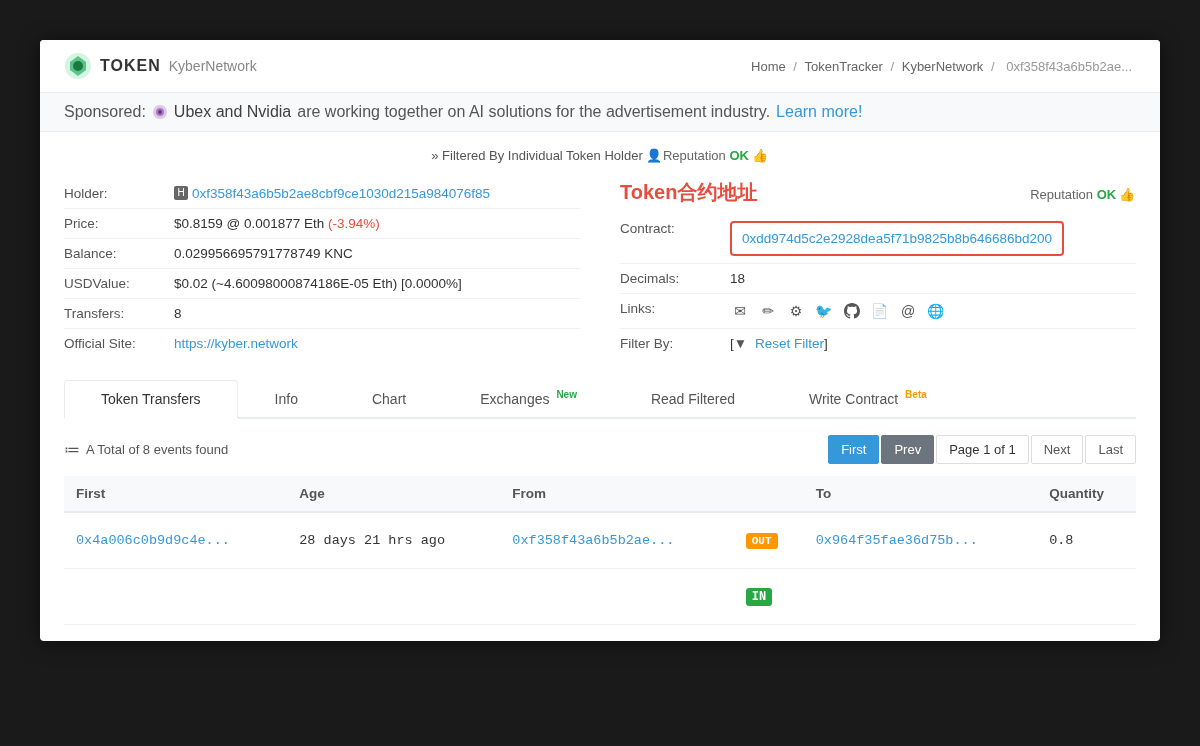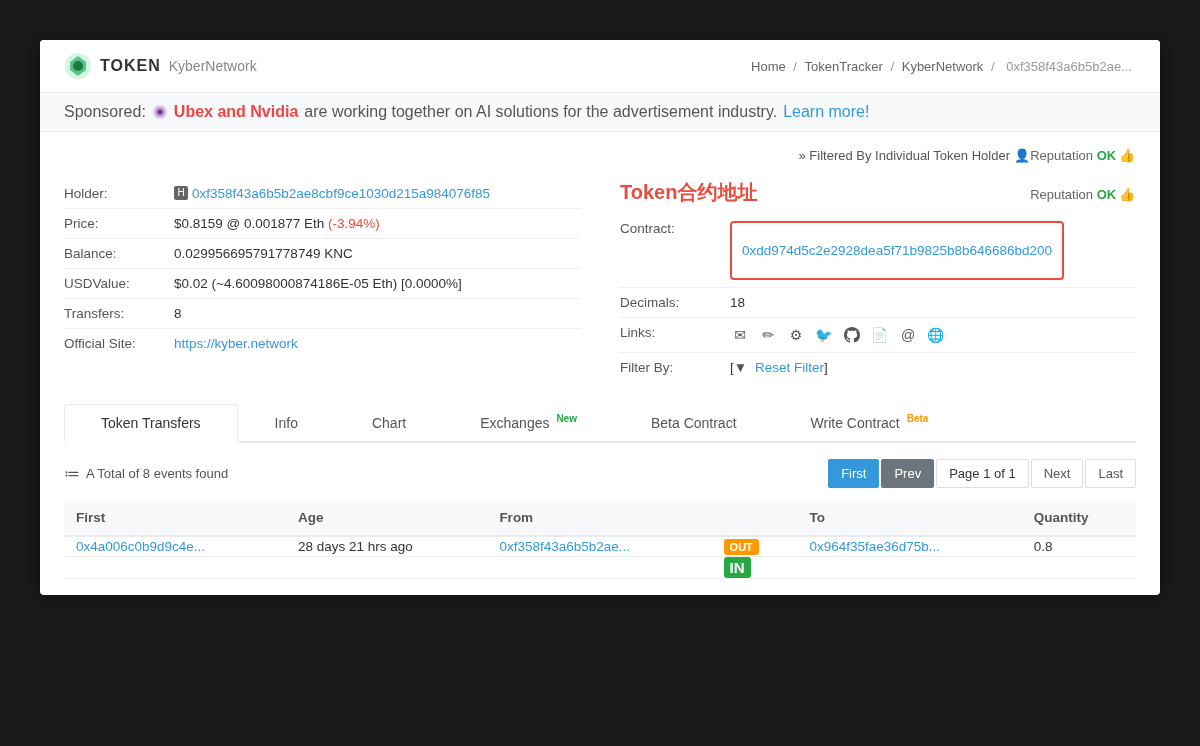--- a/index.html
+++ b/index.html
@@ -62,36 +62,36 @@
     .sponsored-bar {
       background: #f8f9fa;
       border-bottom: 1px solid #e9ecef;
       padding: 10px 24px;
       font-size: 16px;
       color: #555;
       display: flex;
       align-items: center;
       gap: 6px;
     }
-    .sponsored-bar .bold { font-weight: bold; color: #ef4444; }
+    .sponsored-bar .bold { font-weight: normal; color: #404040; }
     .sponsored-bar .learn-more { color: #3498db; text-decoration: none; }
 
     
     .main-content {
       padding: 16px 24px;
     }
 
     
     .filter-bar {
       color: #555;
       font-size: 13px;
       margin-bottom: 16px;
       display: flex;
       align-items: center;
-      justify-content: flex-end;
+      justify-content: center;
     }
     .filter-bar .filtered-text {
       display: flex;
       align-items: center;
       gap: 4px;
     }
     .reputation {
       font-size: 13px;
       color: #666;
     }
@@ -124,21 +124,21 @@
     }
     .info-value {
       color: #333;
       flex: 1;
     }
     .info-value.link { color: #3498db; text-decoration: none; cursor: pointer; }
     .price-negative { color: #e74c3c; }
     .contract-box {
       border: 2px solid #e74c3c;
       border-radius: 4px;
-      padding: 20px 10px;
+      padding: 8px 10px;
       display: inline-block;
     }
     .contract-link {
       color: #3498db;
       text-decoration: none;
       font-size: 13.5px;
     }
 
     
     .token-contract-title {
@@ -269,38 +269,39 @@
     }
     .data-table th {
       text-align: left;
       padding: 10px 12px;
       border-bottom: 2px solid #e9ecef;
       font-weight: 600;
       color: #555;
       background: #f8f9fa;
     }
     .data-table td {
-      padding: 2px 12px;
+      padding: 20px 12px;
       border-bottom: 1px solid #f0f0f0;
       color: #333;
       vertical-align: middle;
+      font-family: Liberation Mono, monospace;
     }
     .data-table td a { color: #3498db; text-decoration: none; }
     .badge-out {
       background: #ff9800;
       color: #fff;
       font-size: 11px;
       padding: 2px 6px;
       border-radius: 3px;
       font-weight: bold;
     }
     .badge-in {
       background: #28a745;
       color: #fff;
-      font-size: 15px;
+      font-size: 12px;
       padding: 2px 6px;
       border-radius: 3px;
       font-weight: bold;
     }
 
     .holder-icon {
       display: inline-block;
       width: 14px;
       height: 14px;
       background: #666;
@@ -453,21 +454,21 @@
         <span>Info</span>
       </div>
       <div class="tab-item">
         <span>Chart</span>
       </div>
       <div class="tab-item">
         <span>Exchanges</span>
         <span class="tab-badge">New</span>
       </div>
       <div class="tab-item">
-        <span>Beta Contract</span>
+        <span>Read Filtered</span>
       </div>
       <div class="tab-item">
         <span>Write Contract</span>
         <span class="tab-badge-beta">Beta</span>
       </div>
     </div>
 
     <div class="table-header">
       <div class="events-found">
         <span style="font-size:16px;">≔</span>

